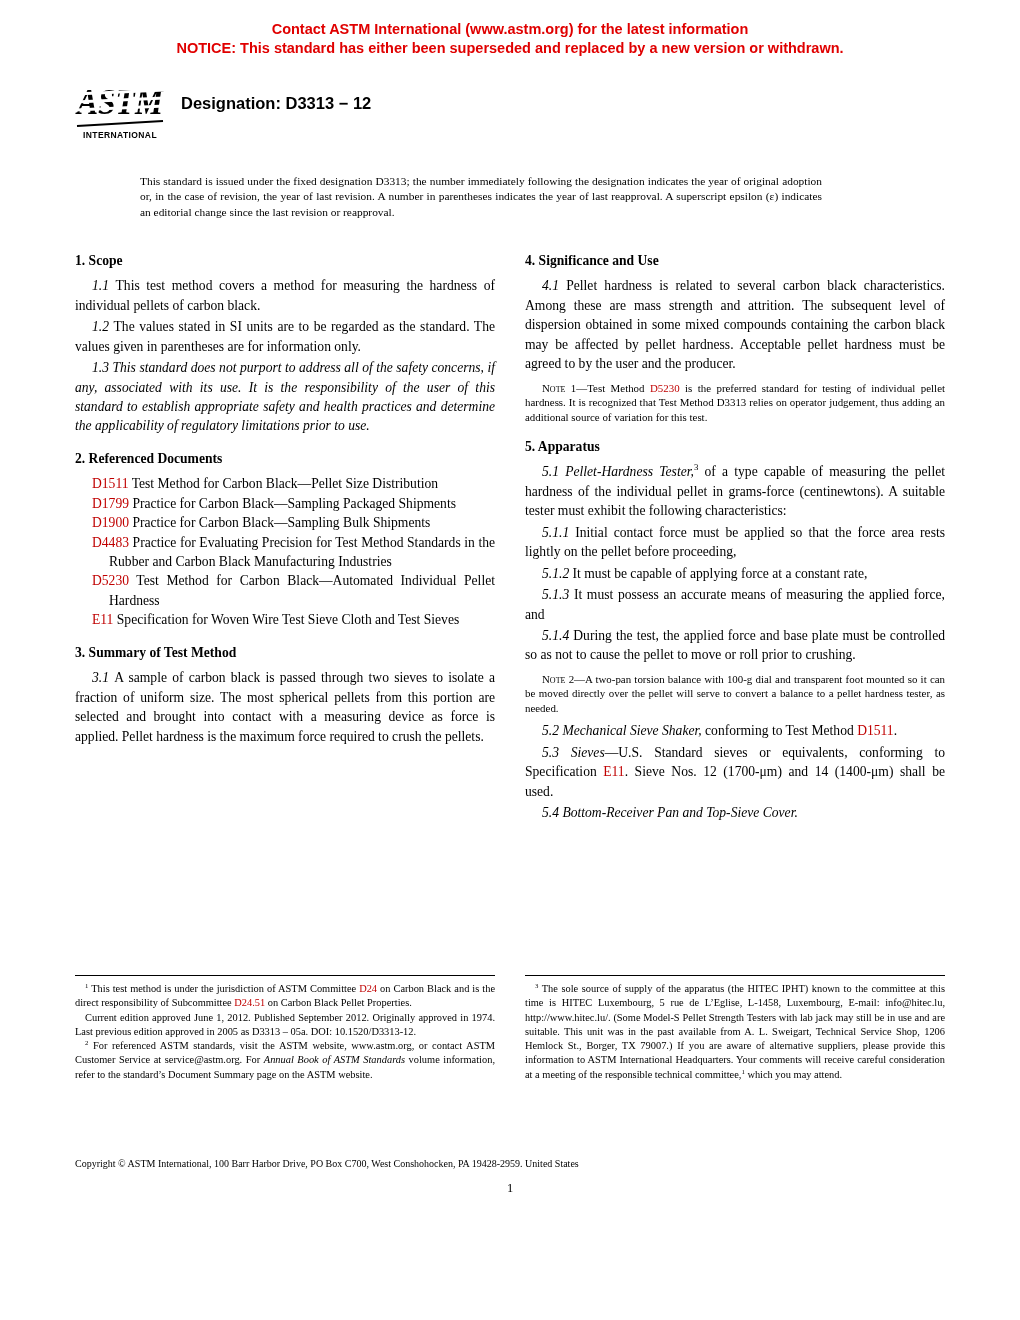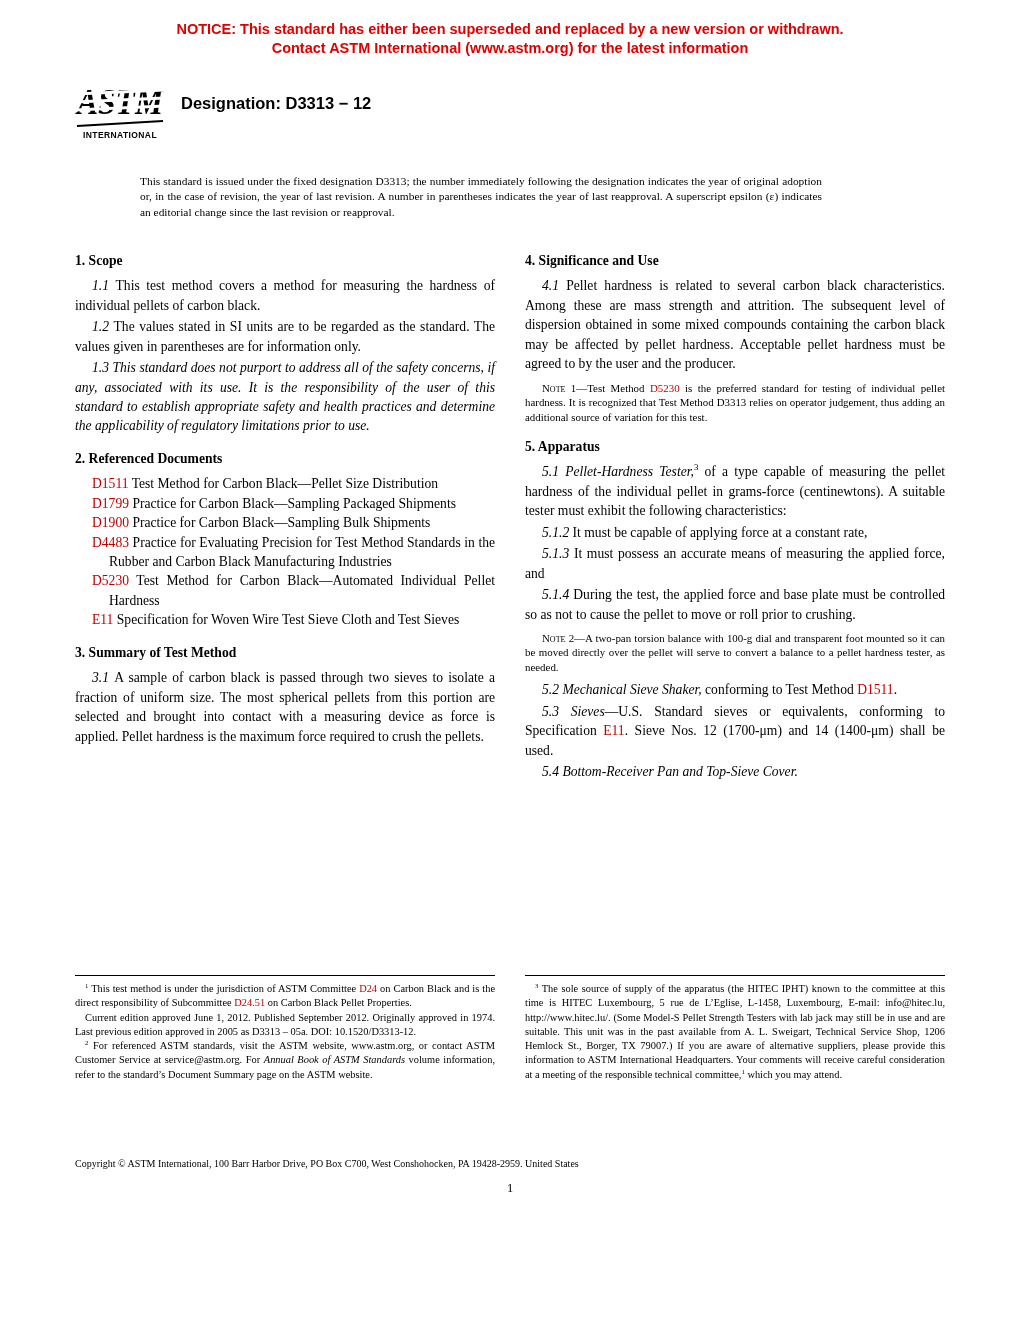--- a/index.html
+++ b/index.html
@@ -76,22 +76,22 @@
 
   .copyright { margin-top:76px; font-size:10px; }
   .page-number { text-align:center; margin-top:12px; font-size:12.5px; }
 </style>
 </head>
 <body>
 
 <div class="page">
 
   <div class="notice">
+    <div>Contact ASTM International (www.astm.org) for the latest information</div>
     <div>NOTICE: This standard has either been superseded and replaced by a new version or withdrawn.</div>
-    <div>Contact ASTM International (www.astm.org) for the latest information</div>
   </div>
 
   <div class="header-row">
     <div class="logo-wrap">
       <svg width="90" height="80" viewBox="0 0 90 80">
         <text x="45" y="42" text-anchor="middle" font-family="Liberation Serif, serif" font-size="36" font-weight="bold" font-style="italic" textLength="86" lengthAdjust="spacingAndGlyphs" fill="#000">ASTM</text>
         <g stroke="#ffffff" stroke-width="3">
           <line x1="0" y1="14" x2="90" y2="10"></line>
           <line x1="0" y1="22" x2="90" y2="18"></line>
           <line x1="0" y1="30" x2="90" y2="26"></line>
@@ -132,20 +132,21 @@
           </div>
       </div>
     </div>
     <div class="col">
       <div class="col-content" id="col-right">
           <div class="sec-heading"><span>4. Significance and Use</span></div>
           <div class="para"><span class="it">4.1 </span><span>Pellet hardness is related to several carbon black characteristics. Among these are mass strength and attrition. The subsequent level of dispersion obtained in some mixed compounds containing the carbon black may be affected by pellet hardness. Acceptable pellet hardness must be agreed to by the user and the producer.</span></div>
           <div class="note"><span class="sc">Note</span><span> 1—Test Method </span><span class="link">D5230</span><span> is the preferred standard for testing of individual pellet hardness. It is recognized that Test Method D3313 relies on operator judgement, thus adding an additional source of variation for this test.</span></div>
           <div class="sec-heading"><span>5. Apparatus</span></div>
           <div class="para"><span class="it">5.1 Pellet-Hardness Tester,</span><span class="sup">3</span><span> of a type capable of measuring the pellet hardness of the individual pellet in grams-force (centinewtons). A suitable tester must exhibit the following characteristics:</span></div>
+          <div class="para"><span class="it">5.1.1 </span><span>Initial contact force must be applied so that the force area rests lightly on the pellet before proceeding,</span></div>
           <div class="para"><span class="it">5.1.2 </span><span>It must be capable of applying force at a constant rate,</span></div>
           <div class="para"><span class="it">5.1.3 </span><span>It must possess an accurate means of measuring the applied force, and</span></div>
           <div class="para"><span class="it">5.1.4 </span><span>During the test, the applied force and base plate must be controlled so as not to cause the pellet to move or roll prior to crushing.</span></div>
           <div class="note"><span class="sc">Note</span><span> 2—A two-pan torsion balance with 100-g dial and transparent foot mounted so it can be moved directly over the pellet will serve to convert a balance to a pellet hardness tester, as needed.</span></div>
           <div class="para"><span class="it">5.2 Mechanical Sieve Shaker,</span><span> conforming to Test Method </span><span class="link">D1511</span><span>.</span></div>
           <div class="para"><span class="it">5.3 Sieves</span><span>—U.S. Standard sieves or equivalents, conforming to Specification </span><span class="link">E11</span><span>. Sieve Nos. 12 (1700-μm) and 14 (1400-μm) shall be used.</span></div>
           <div class="para"><span class="it">5.4 Bottom-Receiver Pan and Top-Sieve Cover.</span></div>
         </div>
       <div class="footnotes">
         <div id="fn-right">

